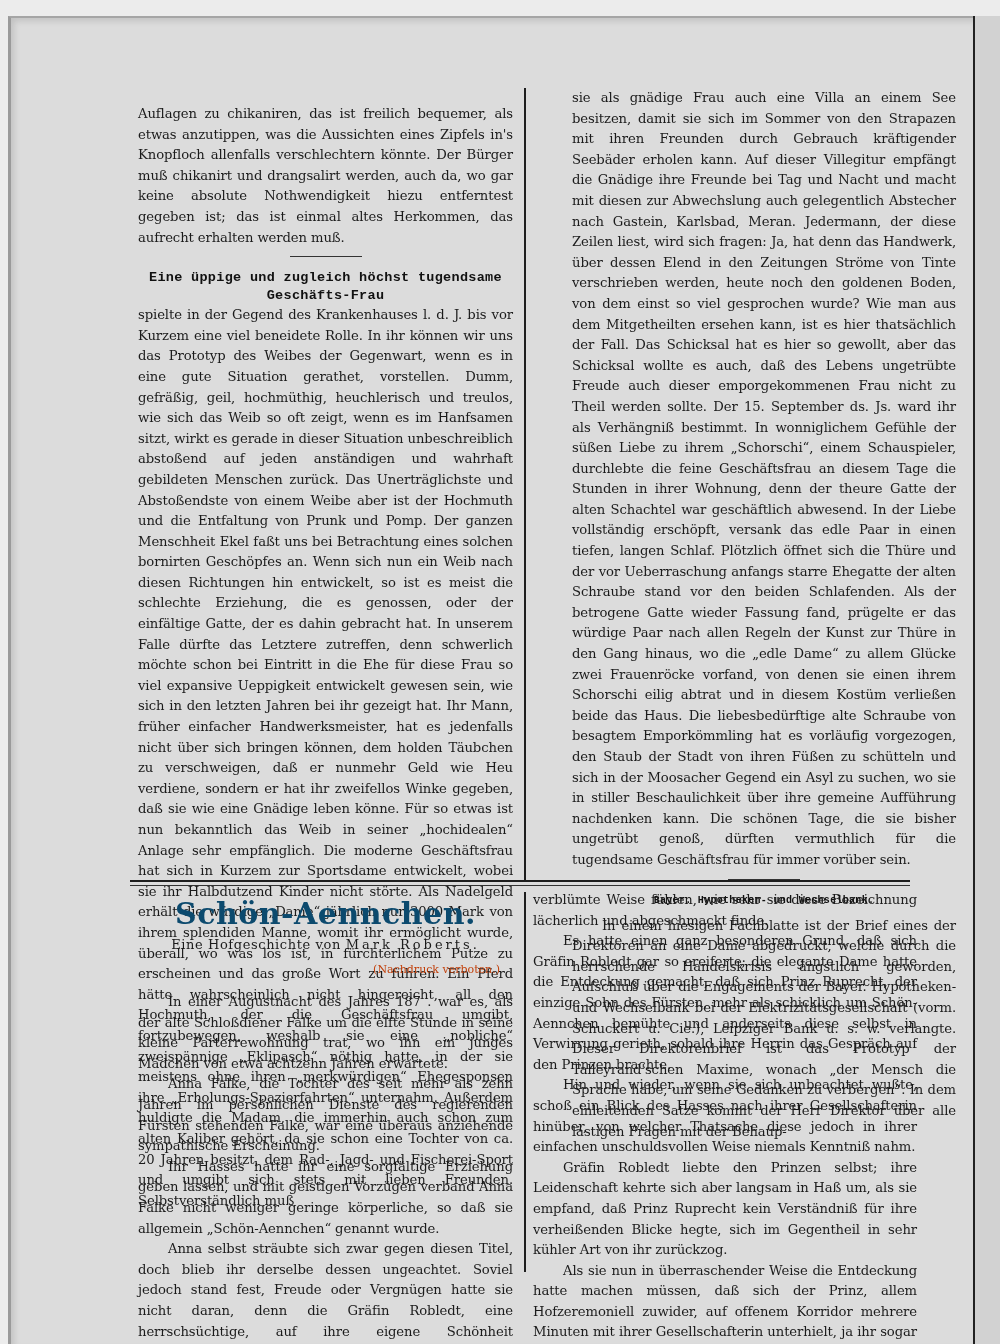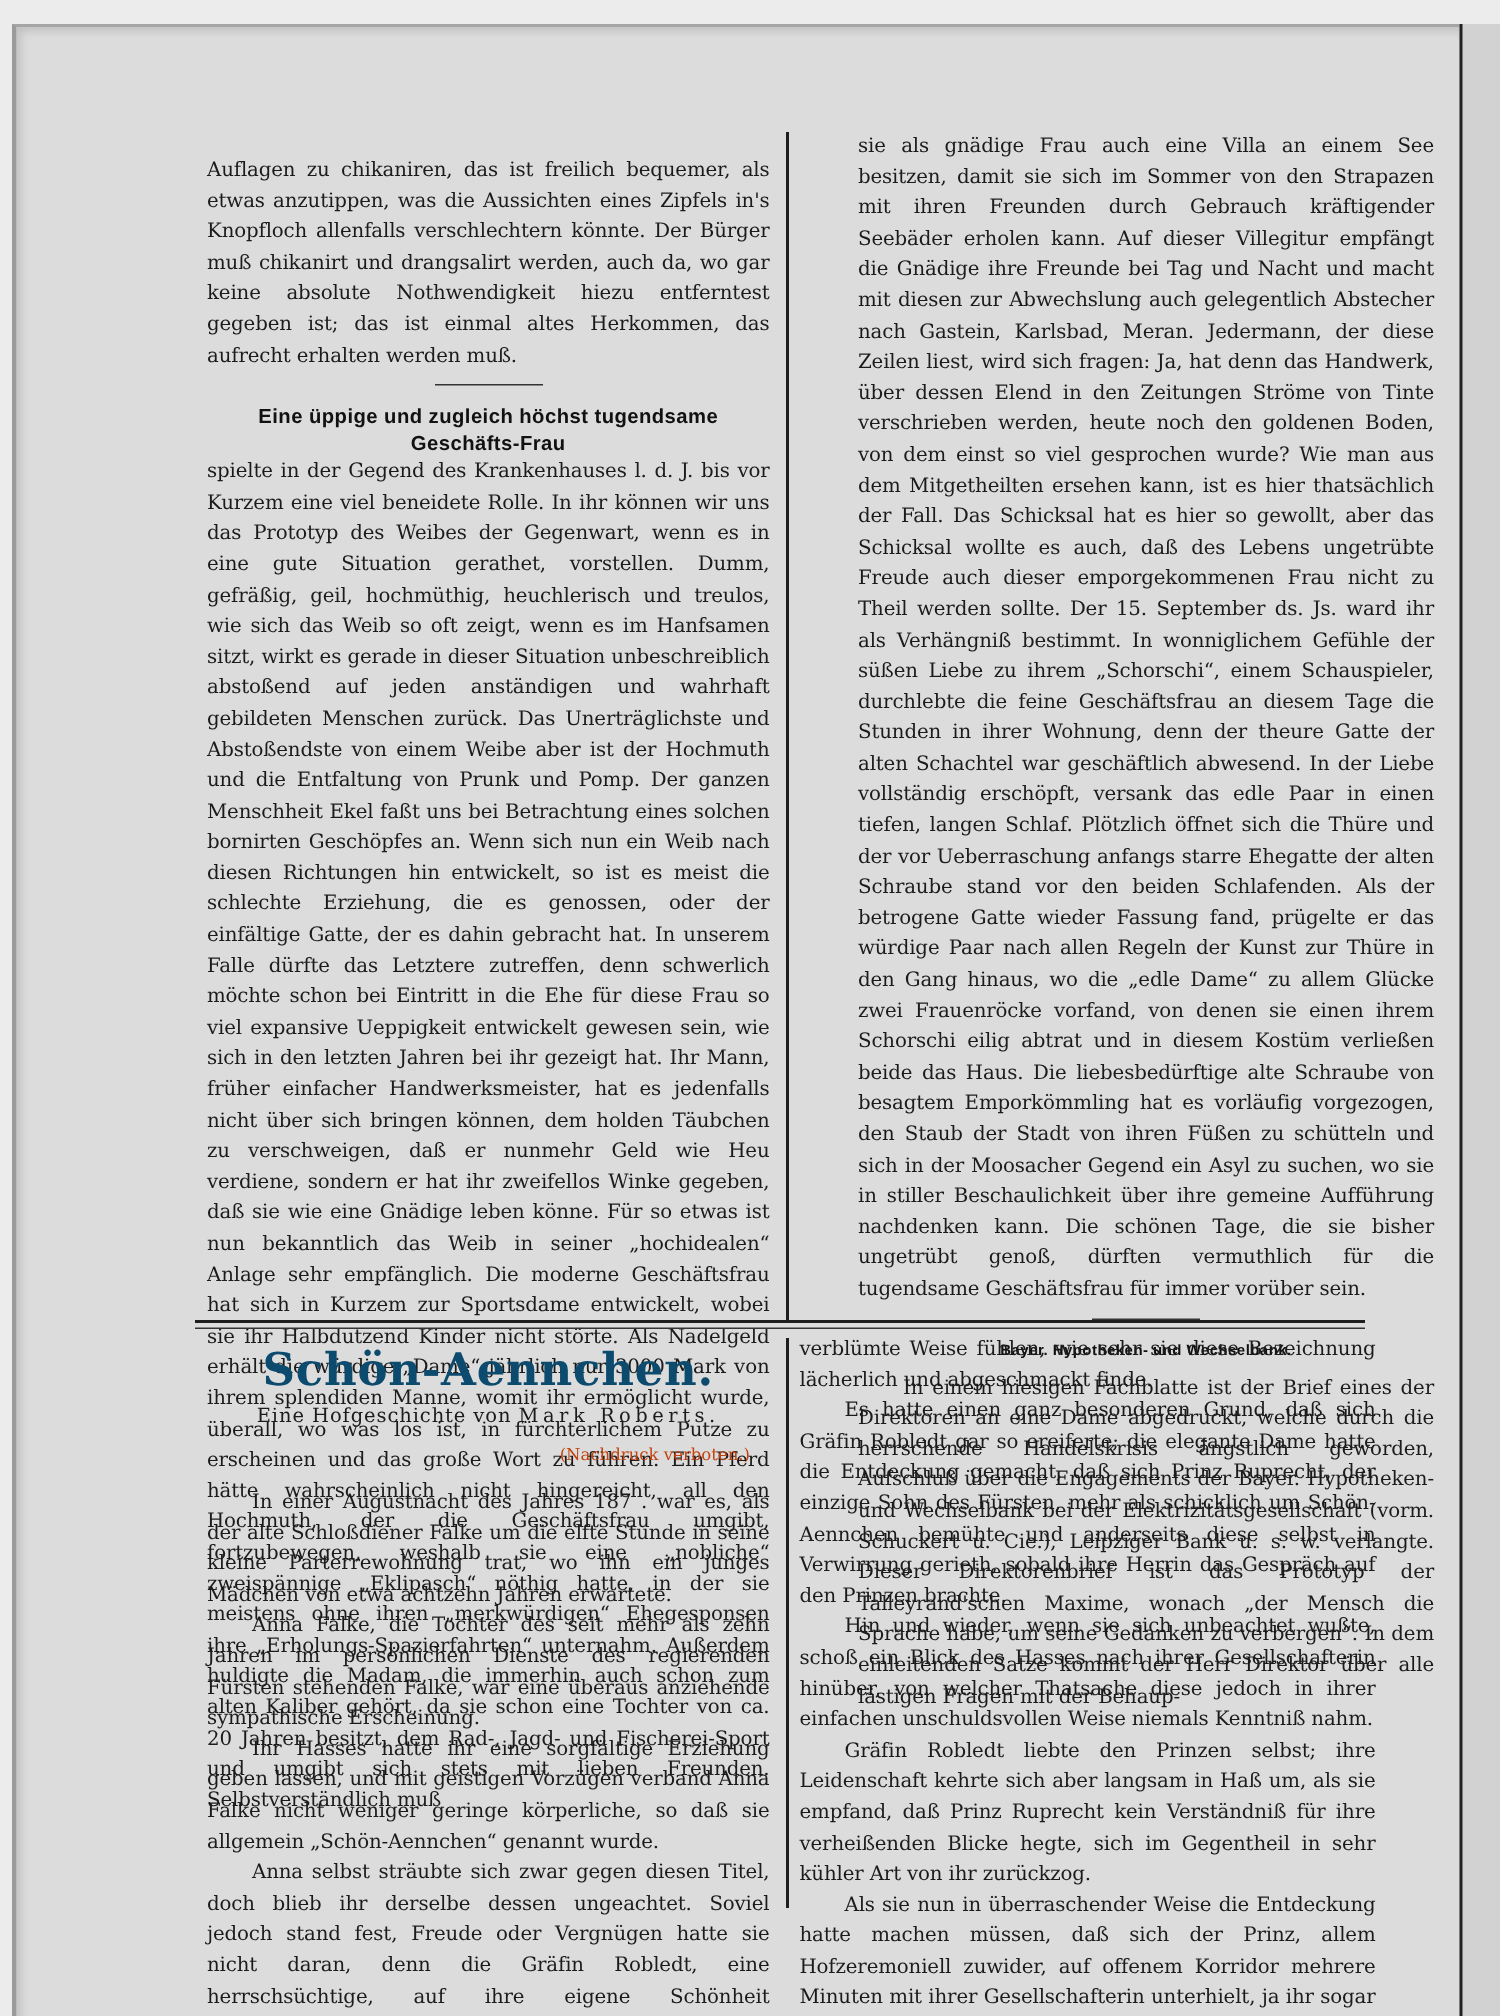--- a/index.html
+++ b/index.html
@@ -36,21 +36,21 @@
     }
     .col p { margin: 0; text-indent: 0; }
     .col p.ind { text-indent: 30px; }
     #col-tl { left: 138px; top: 76px; width: 375px; margin-top: 28px; }
     #col-tr { left: 533px; top: 88px; width: 384px; margin-left: 39px; }
     #col-bl { left: 138px; top: 992px; width: 375px; }
     #col-br { left: 533px; top: 890px; width: 384px; }
 
     .short-rule { width: 72px; height: 1px; background: #333; margin: 8px auto 12px auto; }
     .section-head {
-      font-family: Liberation Sans, sans-serif;
+      font-family: Liberation Mono, monospace;
       font-weight: bold; font-size: 13.5px; line-height: 18px;
       text-align: center; color: #111; letter-spacing: 0.3px;
     }
     .section-head.bank { margin: 10px 0 6px 0; font-size: 10px; }
 
     .vrule-top {
       position: absolute; left: 524px; top: 88px; width: 2px; height: 792px; background: #1e1e1e;
     }
     .vrule-bottom {
       position: absolute; left: 524px; top: 892px; width: 2px; height: 380px; background: #1e1e1e;

